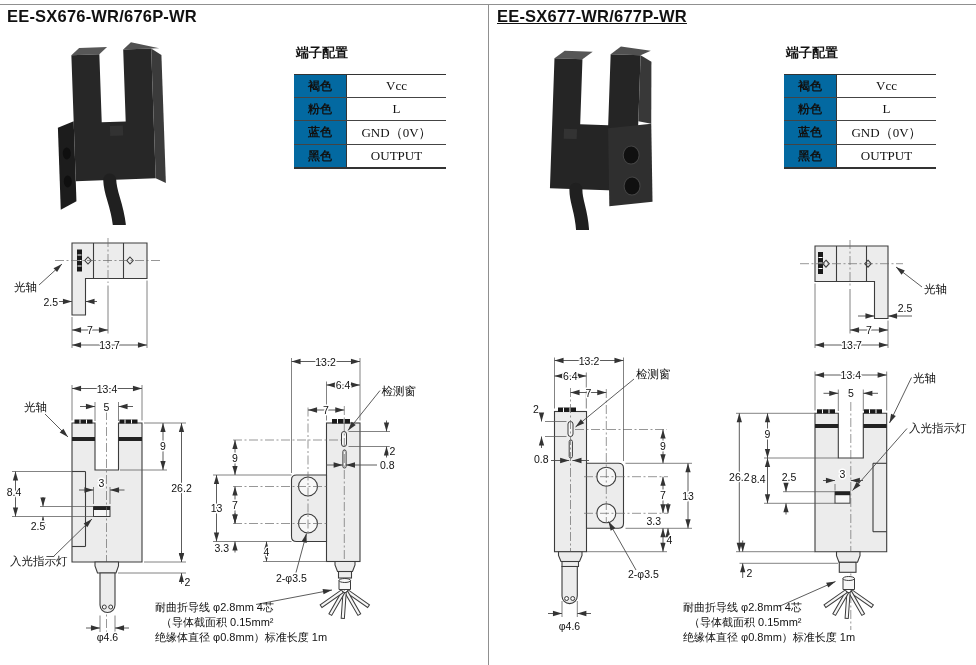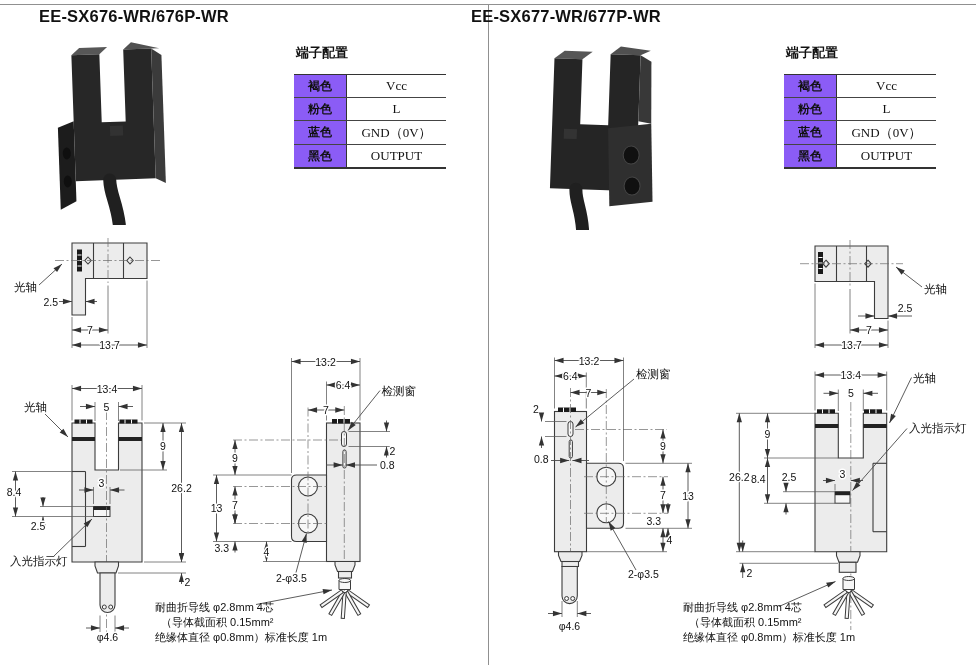--- a/index.html
+++ b/index.html
@@ -1,29 +1,29 @@
 <!DOCTYPE html>
 <html><head>
 <meta charset="utf-8">
 <style>
   html,body { margin:0; padding:0; background:#fff; }
   body { width:976px; height:665px; position:relative; overflow:hidden;
          font-family:"Liberation Sans", sans-serif; color:#111; }
   .toprule { position:absolute; left:0; top:4px; width:976px; height:1px; background:#909090; }
   .divider { position:absolute; left:488px; top:4px; width:1px; height:661px; background:#909090; }
   .col-title { position:absolute; top:7px; font-size:16.5px; font-weight:bold; letter-spacing:.2px; }
-  .col-title.l { left:7px;margin-left:32px; } .col-title.r { left:471px; }
+  .col-title.l { left:7px; } .col-title.r { left:497px;text-decoration:underline; }
 
   .term { position:absolute; top:44px; width:152px; }
   .term.l { left:294px; } .term.r { left:784px; }
   .term-title { font-size:13px; font-weight:bold; margin:0 0 12px 2px; }
   table.tt { width:100%; border-collapse:collapse; border-top:1.5px solid #333; border-bottom:2px solid #333; }
   table.tt td { padding:2.5px 0; text-align:center; border-bottom:1px solid #444; }
   table.tt tr:last-child td { border-bottom:none;margin-top:8px; }
-  td.c { background:#8b5cf6; font-weight:bold; width:52px; font-size:12px; }
+  td.c { background:#0369a1; font-weight:bold; width:52px; font-size:12px; }
   td.v { font-family:Liberation Serif, serif; font-size:13px; border-left:1.5px solid #333; }
 
   svg.draw { position:absolute; top:230px; width:488px; height:435px; }
   svg.draw.l { left:0; } svg.draw.r { left:488px; }
   svg.photo { position:absolute; }
 
   .fil  { fill:#ececec; stroke:#3c3c3c; stroke-width:1.1; }
   .fil2 { fill:#f6f6f6; stroke:#3c3c3c; stroke-width:1; }
   .hole { fill:#f8f8f8; stroke:#3c3c3c; stroke-width:1.1; }
   .ln   { stroke:#3c3c3c; stroke-width:1.1; fill:none; }

